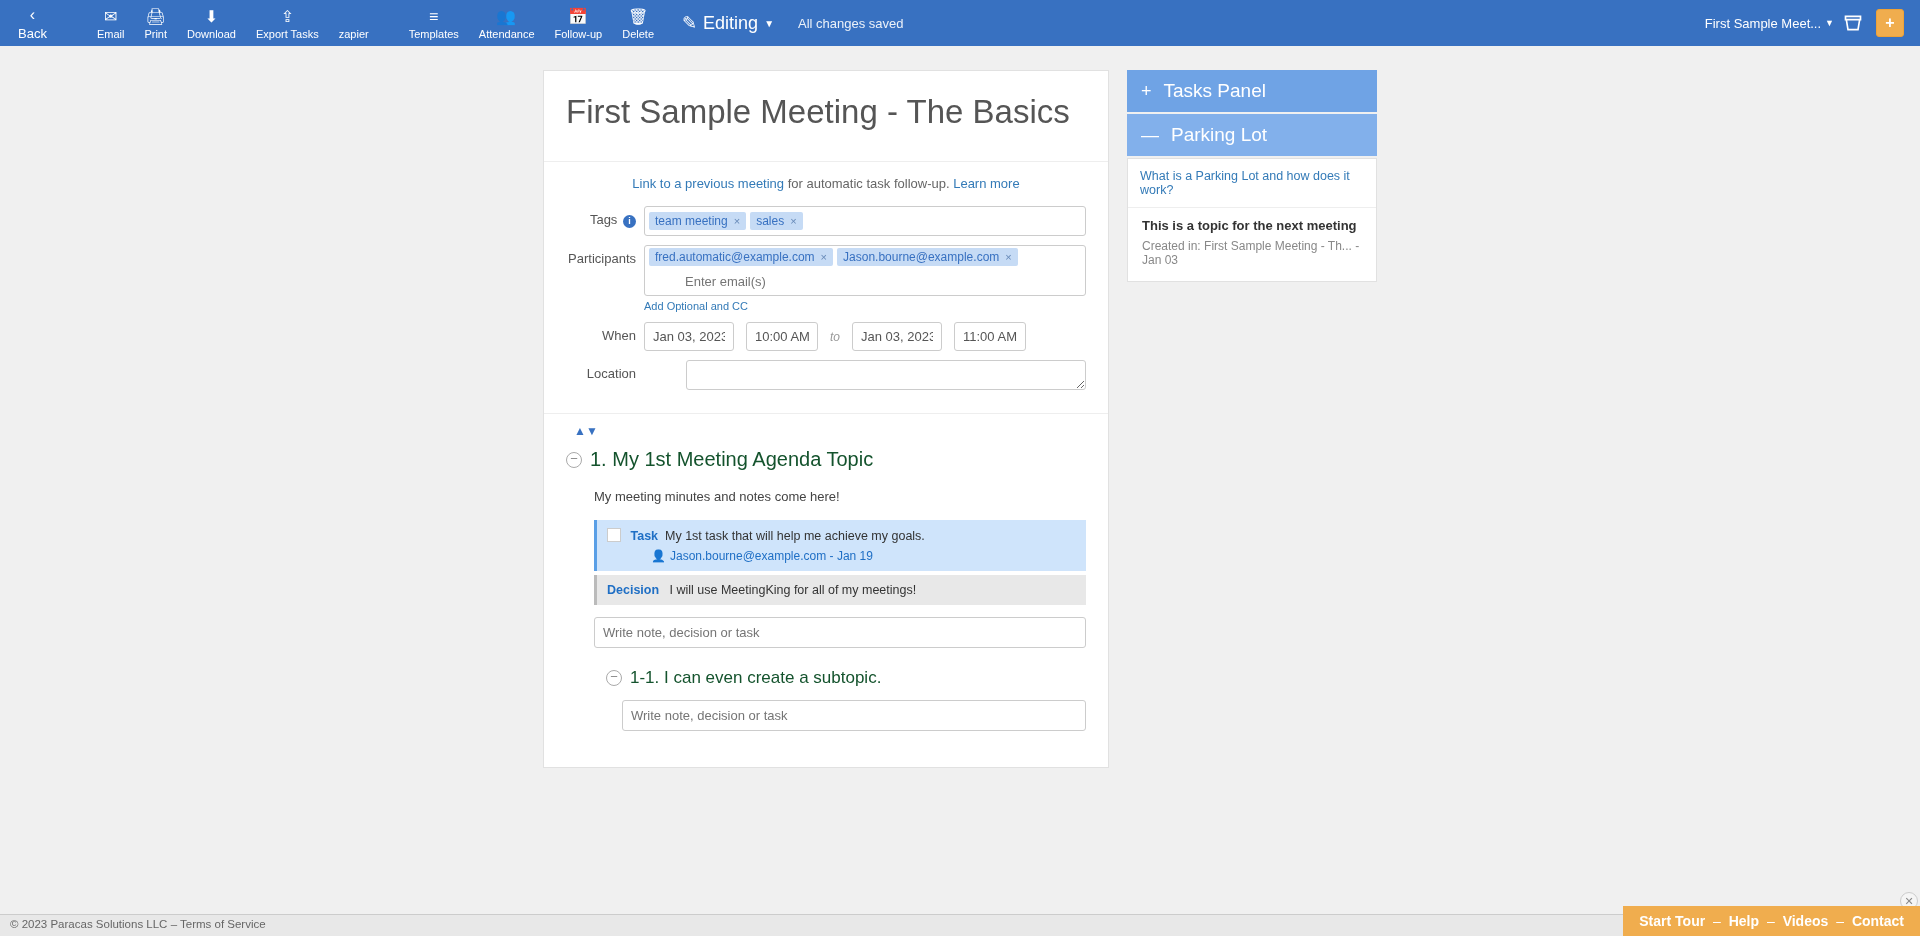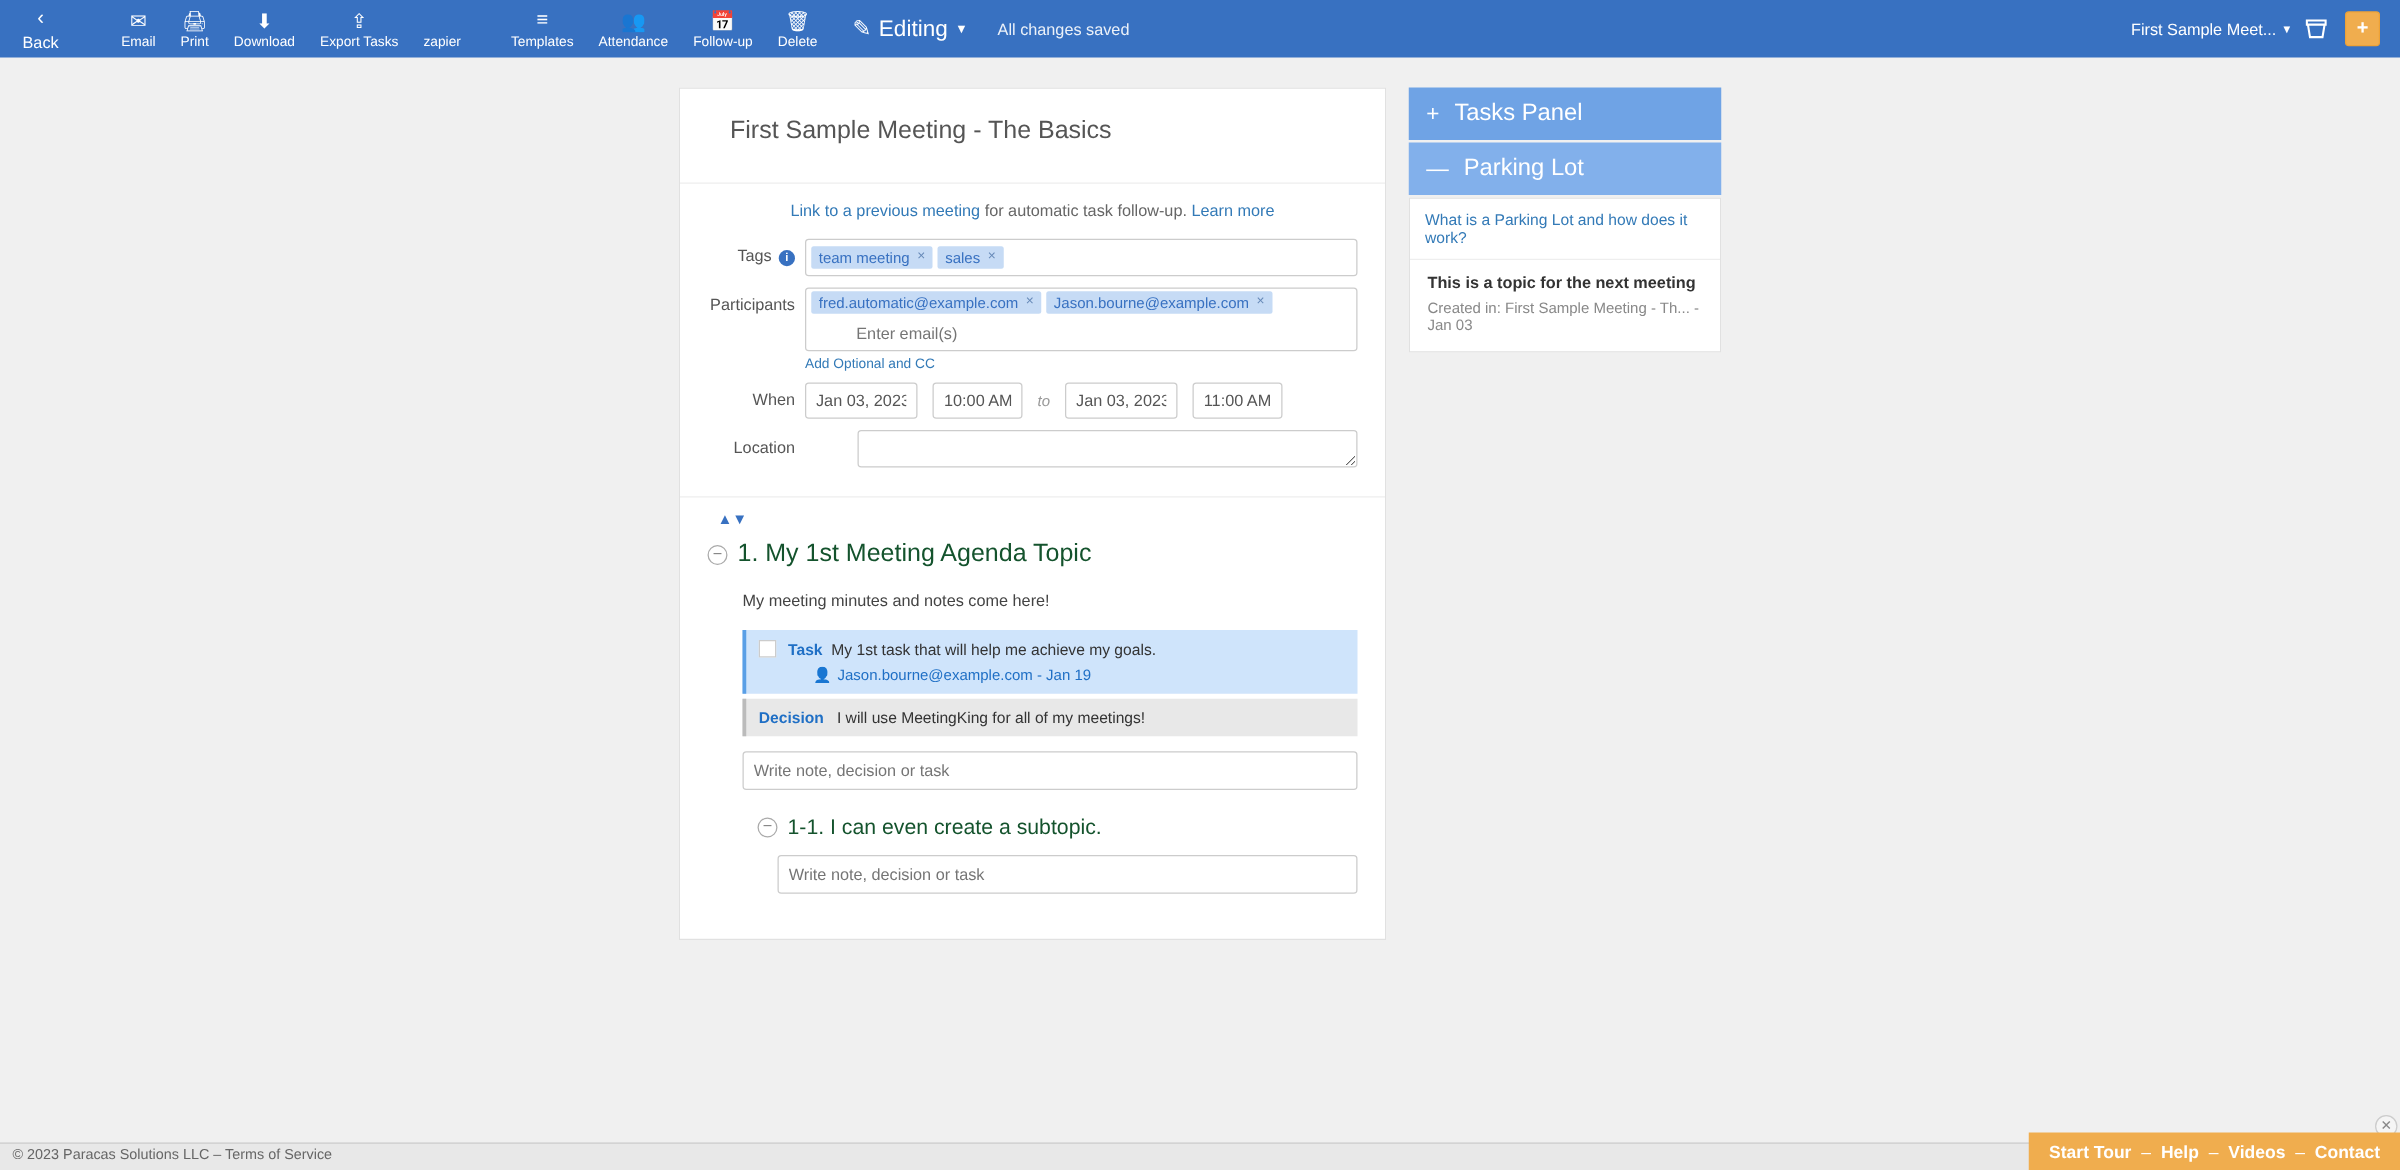--- a/index.html
+++ b/index.html
@@ -19,30 +19,30 @@
 .topbar .crumb { font-size: 13px; margin-right: 6px; cursor: pointer; display:flex; align-items:center;}
 .topbar .crumb .caret-d { font-size: 9px; margin-left: 4px;}
 .topbar .basket-icon { width: 26px; text-align:center; }
 .topbar .addbtn { background: #f0ad4e; color: #fff; width: 28px; height: 28px; border-radius: 3px; display: flex; align-items: center; justify-content: center; margin-left: 10px; margin-right: 8px; cursor: pointer; font-weight: bold; font-size: 16px; border: 1px solid #eea236;}
 
 
 .page { display: flex; justify-content: center; align-items: flex-start; padding-top: 24px; gap: 18px; }
 
 .card { background: #fff; width: 566px; border: 1px solid #e1e1e1; }
 
-.card .title { font-size: 20px; color: #555; font-weight: 400; padding: 22px 22px 30px 40px; }
+.card .title { font-size: 33px; color: #555; font-weight: 400; padding: 22px 22px 30px 22px; }
 .card .hr { border-top: 1px solid #eee; }
 
 .linkrow { text-align: center; font-size: 13px; padding: 14px 22px 14px 22px; color: #666; }
 .linkrow a { color: #337ab7; text-decoration: none; }
 .formrow { display: flex; padding: 1px 22px 8px 22px; }
 .formrow .lbl { width: 78px; text-align: right; color: #555; font-size: 13px; padding-top: 6px; padding-right: 8px; }
 .formrow .ctl { flex: 1; }
 .taginput { border: 1px solid #ccc; border-radius: 3px; min-height: 30px; padding: 2px 4px; display: flex; flex-wrap: wrap; gap: 4px; align-items: center; }
-.tag { background: #c6dbf5; color: #3871c1; padding: 2px 6px; border-radius: 2px; font-size: 12px; display: inline-flex; align-items: flex-start; }
+.tag { background: #c6dbf5; color: #3871c1; padding: 2px 6px; border-radius: 2px; font-size: 12px; display: inline-flex; align-items: center; }
 .tag .x { margin-left: 6px; color: #6689b8; cursor: pointer; font-size: 11px; }
 .taginput input { border: none; outline: none; flex:1; min-width: 120px; font-size: 13px; color:#555; padding: 4px; margin-left: 32px;}
 .infoicon { display:inline-block; width:13px; height:13px; background:#3871c1; color:#fff; border-radius:50%; font-size:9px; text-align:center; line-height:13px; font-weight:bold; margin-left:2px;}
 .smalllink { color:#337ab7; font-size:11px; text-decoration:none; display:inline-block; margin-top:4px;}
 .dateinp { border:1px solid #ccc; border-radius:3px; padding:6px 8px; font-size:13px; color:#555; width: 90px;}
 .timeinp { border:1px solid #ccc; border-radius:3px; padding:6px 8px; font-size:13px; color:#555; width:72px;}
 .whengrp { display:flex; align-items:center; gap:12px;}
 .whengrp .to { color:#999; font-size:12px; font-style: italic;}
 .locarea { width:100%; border:1px solid #ccc; border-radius:3px; height:30px; resize: vertical; font-size:13px; padding:4px 6px; font-family: inherit;}
 

